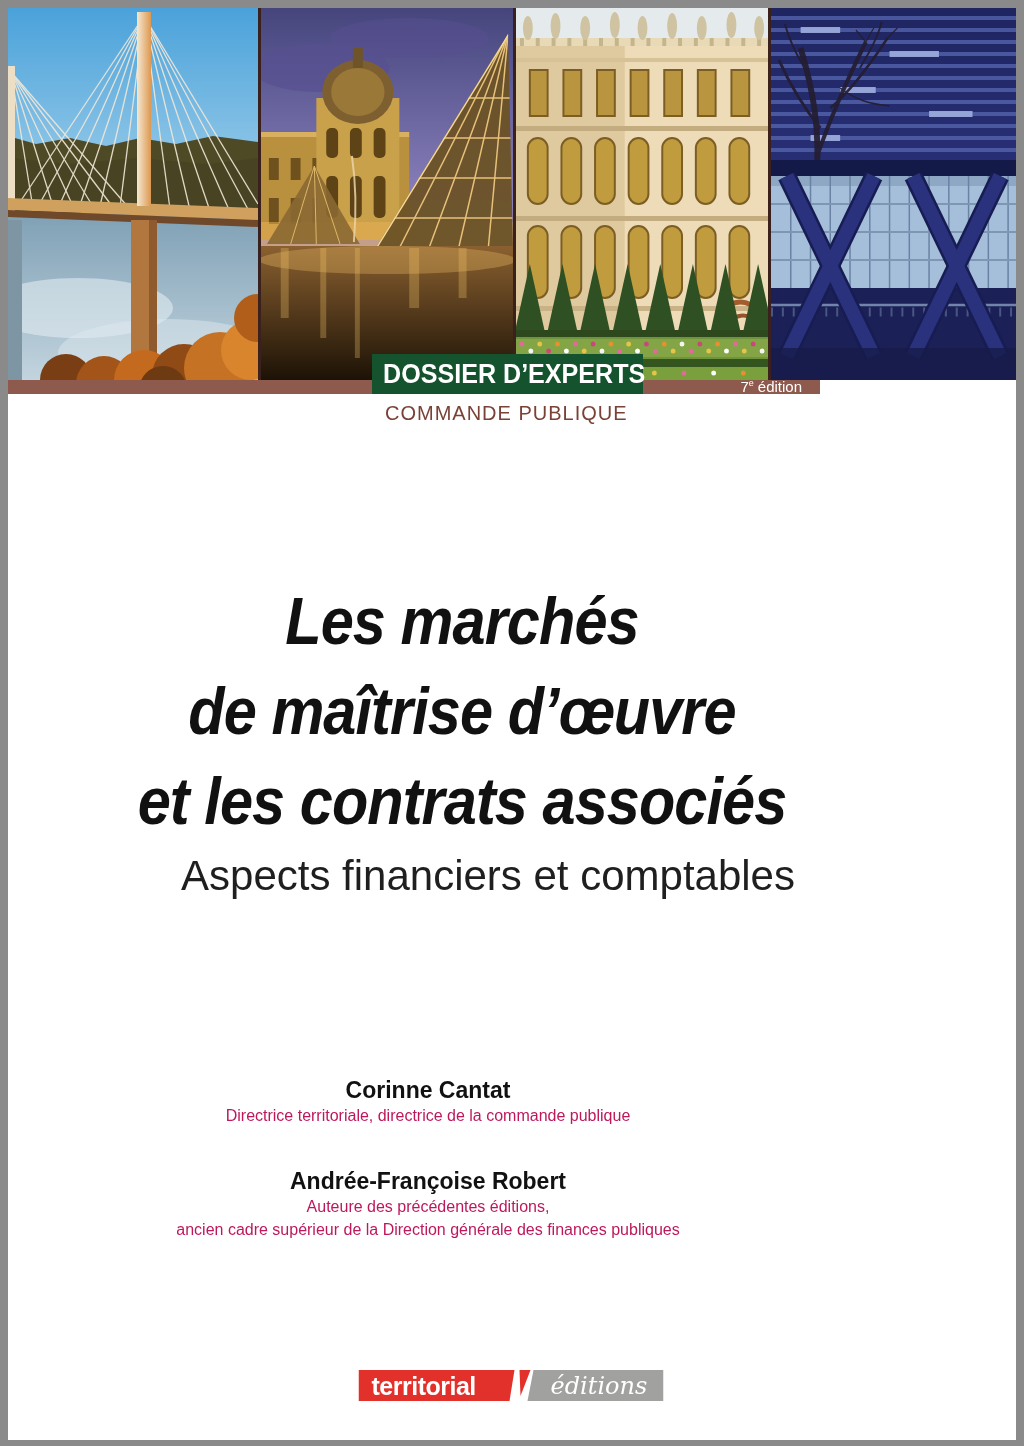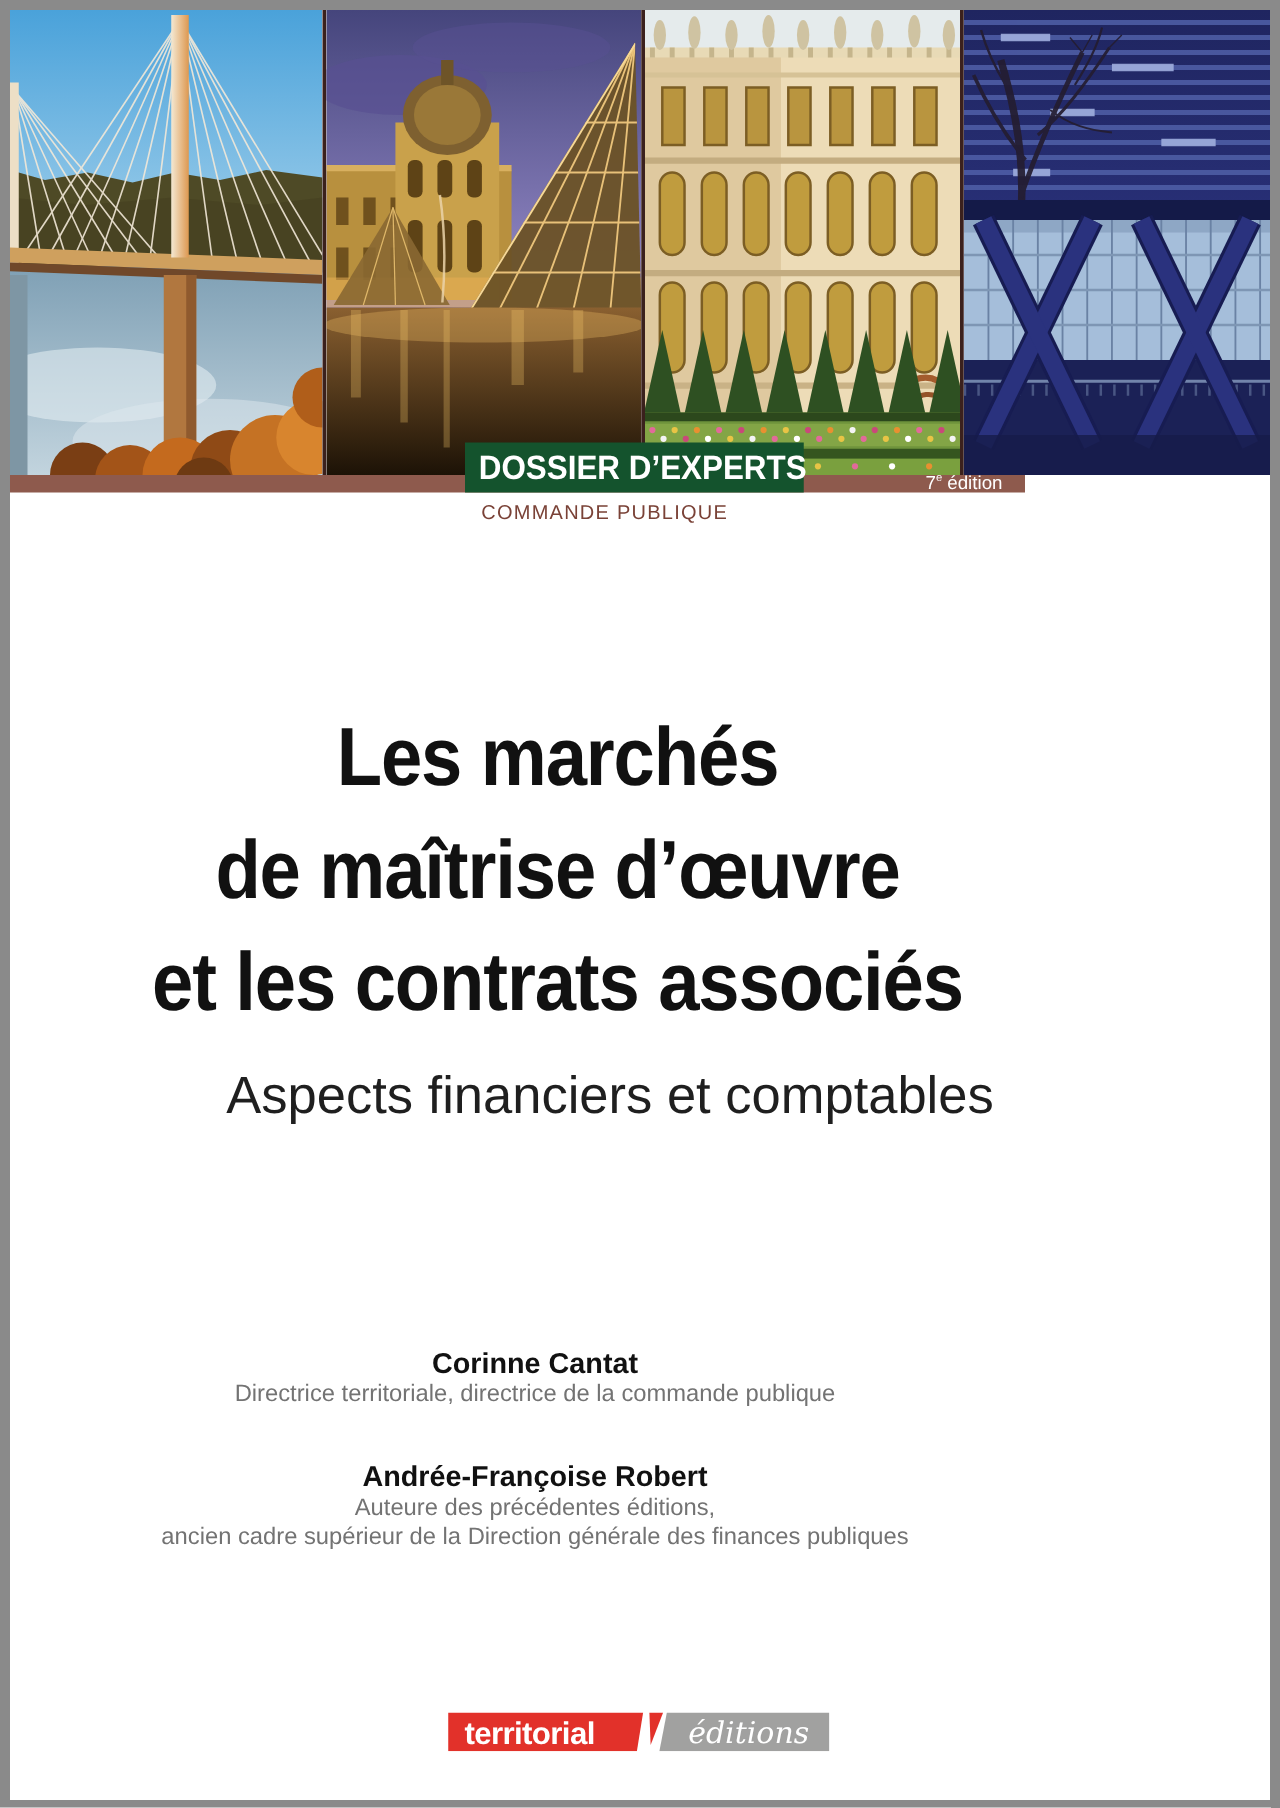--- a/index.html
+++ b/index.html
@@ -48,43 +48,43 @@
     z-index:3;
   }
   .dossier-banner span{
     color:#ffffff;font-weight:bold;font-size:27px;letter-spacing:0px;
     transform:scaleX(.93);transform-origin:left center;
     white-space:nowrap;
   }
   
   .series-label{
     position:absolute;left:377px;top:394px;
-    color:#7A4237;font-size:16px;letter-spacing:1px;
+    color:#7A4237;font-size:20px;letter-spacing:1px;
     white-space:nowrap;
   }
   
   .book-title{
     position:absolute;left:0;top:552px;width:876px;
     text-align:center;color:#111111;
     font-size:66px;line-height:90px;font-weight:bold;
-    letter-spacing:-1px;margin:0;
+    letter-spacing:-1px;margin:16px;font-style:italic;
   }
   .book-title .tl{display:block;transform:scaleX(.9);transform-origin:center;white-space:nowrap;}
   .book-subtitle{
     position:absolute;left:0;top:842px;width:960px;
     text-align:center;color:#1F1F1F;
     font-size:42px;line-height:52px;font-weight:normal;
   }
   
   .authors-block{
     position:absolute;left:0;top:1068px;width:840px;text-align:center;
   }
   .author + .author{margin-top:40px;}
   .author-name{font-size:23px;font-weight:bold;color:#111111;line-height:28px;}
-  .author-role{font-size:19px;color:#737373;line-height:23px;}
+  .author-role{font-size:16px;color:#be185d;line-height:23px;}
   
   .publisher-logo{
     position:absolute;top:1362px;left:50%;transform:translateX(-50%);
     width:307px;height:31px;
   }
   .publisher-logo svg{display:block;}
 </style>
 </head>
 <body>
 

